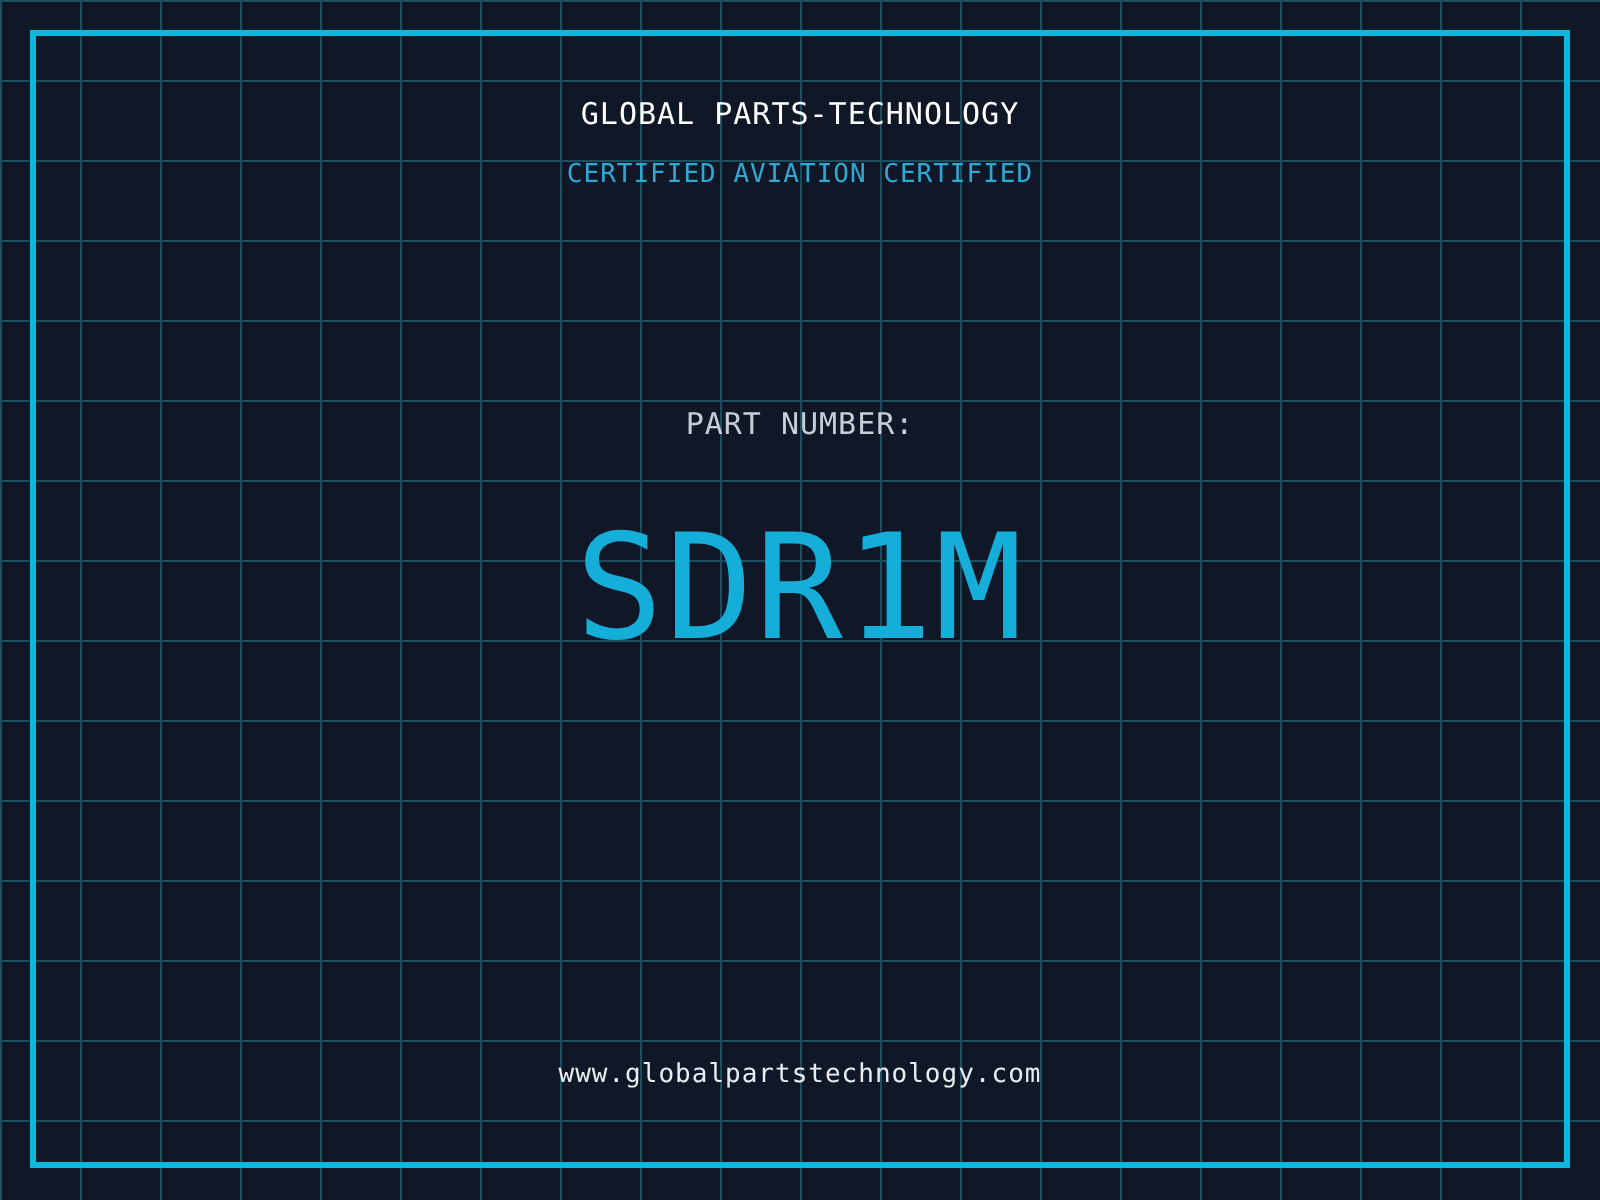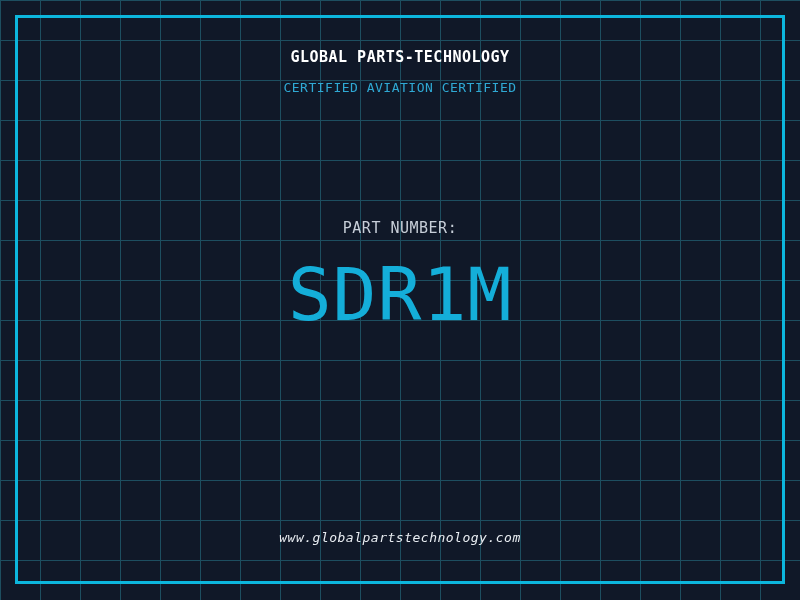--- a/index.html
+++ b/index.html
@@ -32,53 +32,52 @@
     position: absolute;
     left: 0;
     width: 100%;
     text-align: center;
     white-space: pre;
   }
   .title {
     top: 48px;
     font-size: 15px;
     line-height: 18px;
-    font-weight: bold;
+    font-weight: normal;
     letter-spacing: 0.5px;
     color: var(--title, #ffffff);
   }
   .subtitle {
     top: 80px;
     font-size: 13px;
     line-height: 16px;
     letter-spacing: 0.5px;
     color: var(--subtitle, #2fa9d4);
   }
   .part-label {
-    top: 219px;
+    top: 203px;
     font-size: 15px;
     line-height: 18px;
     letter-spacing: 0.5px;
     color: var(--part-label, #c7ced8);
   }
   .part-number {
     top: 252px;
     font-size: 73px;
     line-height: 86px;
     font-weight: normal;
     letter-spacing: 1px;
     color: var(--part-number, #14aed9);
   }
   .website {
     top: 530px;
     font-size: 13px;
     line-height: 16px;
     letter-spacing: 0.5px;
     color: var(--website, #e9edf2);
-    font-style: italic;
   }
 </style>
 </head>
 <body>
 
 <div>
   <div class="frame"></div>
   <div class="txt title">GLOBAL PARTS-TECHNOLOGY</div>
   <div class="txt subtitle">CERTIFIED AVIATION CERTIFIED</div>
   <div class="txt part-label">PART NUMBER:</div>

